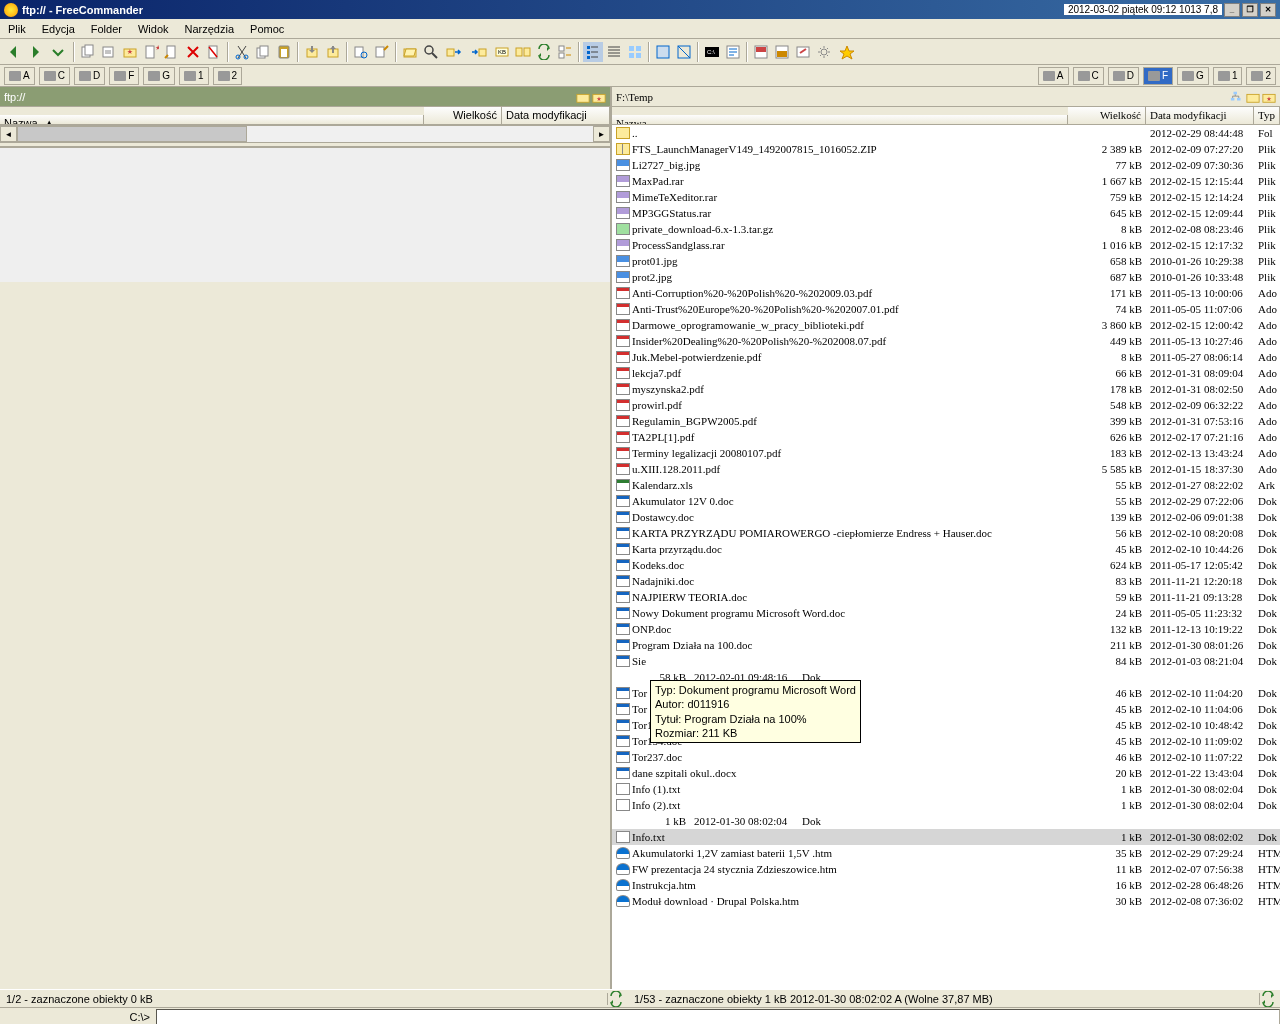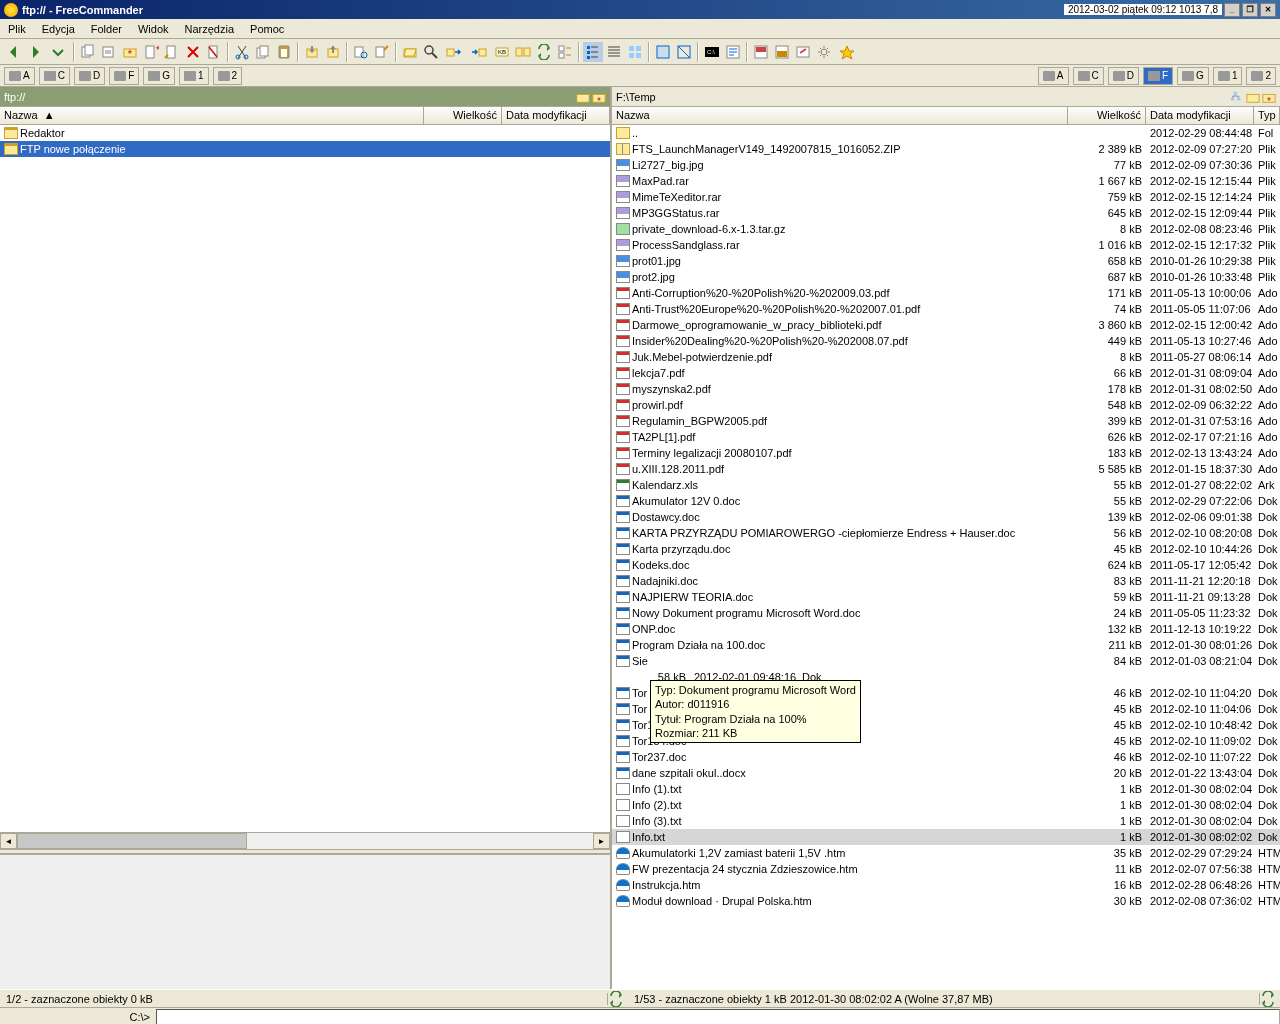--- a/index.html
+++ b/index.html
@@ -15,28 +15,28 @@
 .tb-btn { width: 20px; height: 20px; display: inline-flex; align-items: center; justify-content: center; cursor: pointer; position: relative; }
 .tb-btn svg { width: 16px; height: 16px; }
 .tb-btn.wider { width: 24px; }
 .tb-sep { width: 2px; height: 20px; border-left: 1px solid #aca899; border-right: 1px solid #fff; margin: 0 2px; }
 .drives { background: #ece9d8; height: 22px; display: flex; align-items: center; border-bottom: 1px solid #aca899; padding: 0 4px; gap: 4px; }
 .drive-btn { height: 18px; padding: 0 4px; border: 1px solid #aca899; background: #ece9d8; display: inline-flex; align-items: center; gap: 2px; font-size: 10px; cursor: pointer; }
 .drive-btn.active { background: #316ac5; color: white; }
 .drive-btn .di { width: 12px; height: 10px; background: #999; border-radius: 1px; display:inline-block; }
 .panels { display: flex; height: calc(100% - 18px - 20px - 26px - 22px - 18px - 18px); }
 .panel-left { width: 612px; display: flex; flex-direction: column; border-right: 2px solid #aca899; }
-.panel-right { flex: 1; display: flex; flex-direction: column; }
+.panel-right { flex: 1; display: flex; flex-direction: column; font-family: Liberation Serif, serif; }
 .pathbar { height: 20px; display: flex; align-items: center; padding: 0 4px; border-bottom: 1px solid #aca899; }
 .pathbar.active { background: #8b9d73; color: white; }
 .pathbar .icons { margin-left: auto; display: flex; gap: 2px; }
 .pathbar .pi { width: 14px; height: 14px; cursor: pointer; }
 .list-header { height: 18px; background: #ece9d8; display: flex; border-bottom: 1px solid #aca899; }
 .list-header .col { border-right: 1px solid #aca899; padding: 2px 4px; overflow: hidden; white-space: nowrap; position: relative; background: linear-gradient(#fdfdfd, #ece9d8); }
-.col-name { flex: 1; }
+.col-name { flex: 1; margin-top: 8px; }
 .col-size { width: 78px; text-align: right; }
 .col-date { width: 108px; }
 .col-type { width: 26px; }
 .list-body { flex: 1; background: white; overflow-y: scroll; overflow-x: hidden; position: relative; }
 .row { height: 16px; display: flex; align-items: center; white-space: nowrap; cursor: default; }
 .row.selected { background: #316ac5; color: white; }
 .row.hl { background: #d6d6d6; }
 .row .c { padding: 0 4px; overflow: hidden; text-overflow: clip; }
 .row .c-name { flex: 1; display: flex; align-items: center; gap: 2px; }
 .row .c-size { width: 78px; text-align: right; }
@@ -364,38 +364,20 @@
               <rect x="1" y="5" width="14" height="9" fill="#fdeb9c" stroke="#c9a227"></rect>
               <text x="8" y="12" font-size="7" text-anchor="middle" fill="#c44">★</text>
             </svg></span>
       </div>
     </div>
     <div class="list-header">
       <div class="col col-name"><span>Nazwa</span>&nbsp;&nbsp;<span>▲</span></div>
       <div class="col col-size">Wielkość</div>
       <div class="col col-date">Data modyfikacji</div>
     </div>
-    <div class="list-body" id="left-list">
-        <div class="row">
-          <div class="c c-name">
-            <span class="fi folder"></span>
-            <span>Redaktor</span>
-          </div>
-          <div class="c c-size"></div>
-          <div class="c c-date"></div>
-        </div>
-        <div class="row selected">
-          <div class="c c-name">
-            <span class="fi folder"></span>
-            <span>FTP nowe połączenie</span>
-          </div>
-          <div class="c c-size"></div>
-          <div class="c c-date"></div>
-        </div>
-      </div>
     <div class="scrollbar-x">
       <span class="sb-btn">◄</span>
       <div class="sb-track">
           <div class="sb-thumb"></div>
         </div>
       <span class="sb-btn">►</span>
     </div>
     <div class="bottom-grip"></div>
     <div class="preview"></div>
   </div>
@@ -803,24 +785,20 @@
         <div class="row">
           <div class="c c-name">
             <span class="fi txt"></span>
             <span>Info (2).txt</span>
           </div>
           <div class="c c-size">1 kB</div>
           <div class="c c-date">2012-01-30 08:02:04</div>
           <div class="c c-type">Dok</div>
         </div>
         <div class="row">
-          <div class="c c-name">
-            <span class="fi txt"></span>
-            <span>Info (3).txt</span>
-          </div>
           <div class="c c-size">1 kB</div>
           <div class="c c-date">2012-01-30 08:02:04</div>
           <div class="c c-type">Dok</div>
         </div>
         <div class="row hl">
           <div class="c c-name">
             <span class="fi txt"></span>
             <span>Info.txt</span>
           </div>
           <div class="c c-size">1 kB</div>

